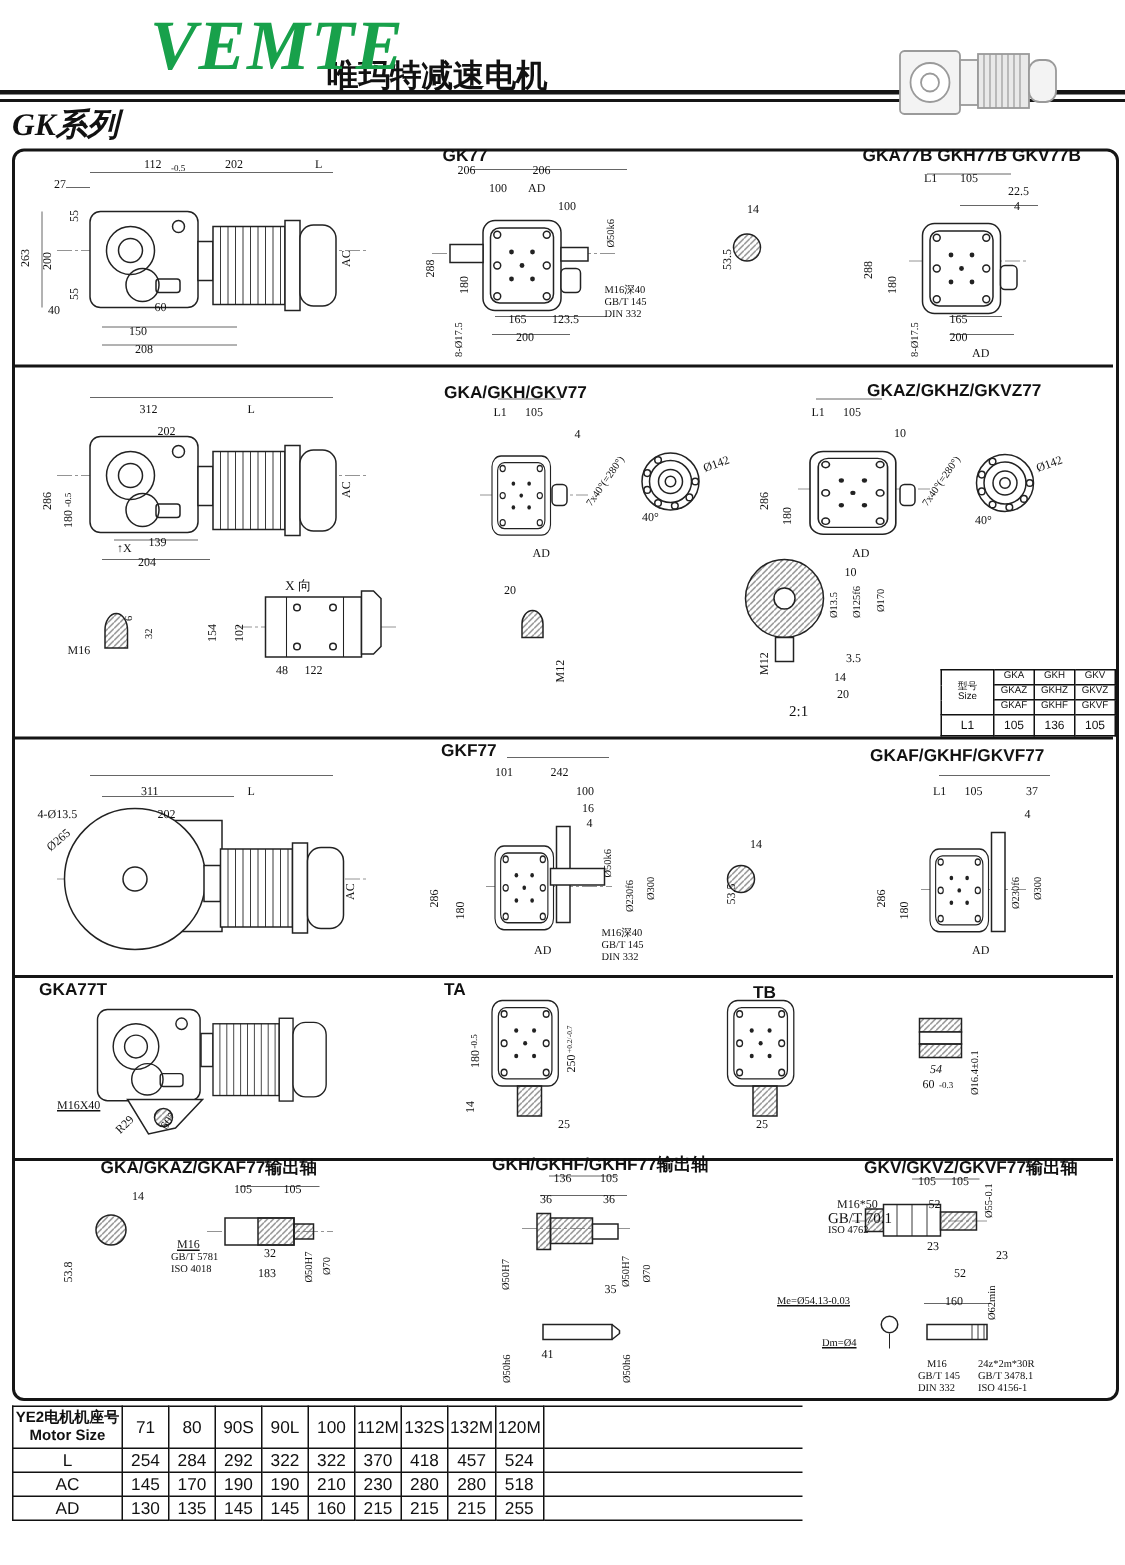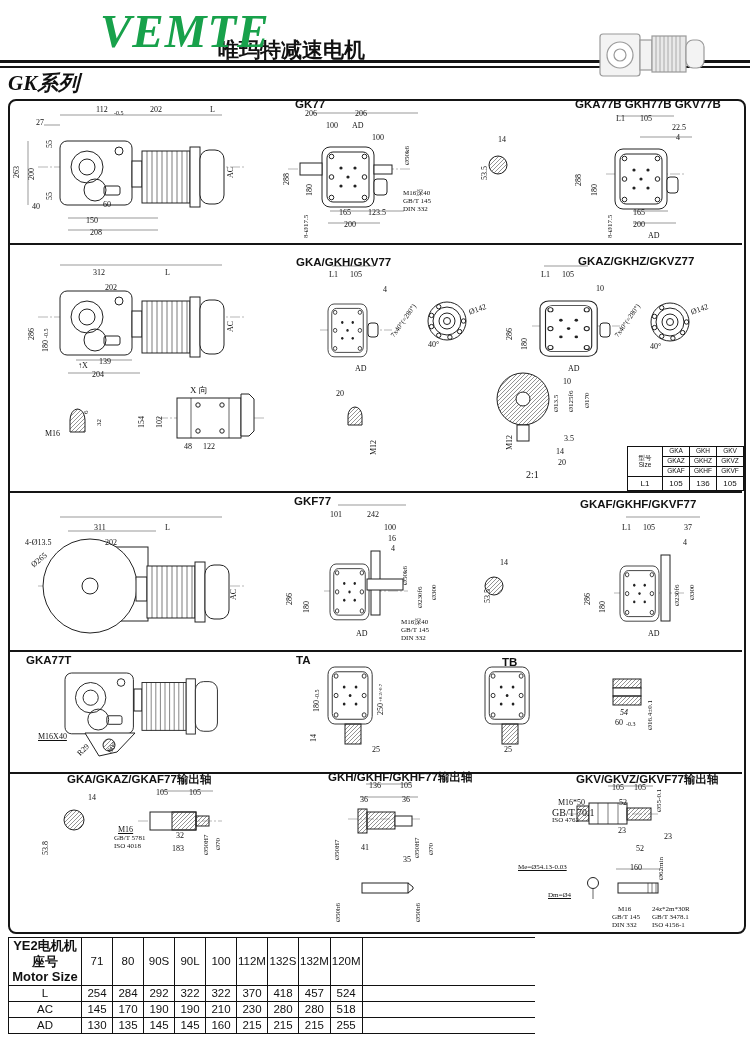--- a/index.html
+++ b/index.html
@@ -23,21 +23,21 @@
   #draw{position:absolute;left:8px;top:99px;z-index:2;}
   #labels{position:absolute;inset:0;z-index:4;pointer-events:none;}
   .dim{position:absolute;font-family:"Liberation Serif",serif;font-size:8px;line-height:1;
        color:#111;white-space:nowrap;transform-origin:0 0;}
   .dtitle{position:absolute;font-size:11.5px;font-weight:bold;line-height:1;
           color:#111;white-space:nowrap;font-family:"Liberation Sans",sans-serif;}
   
   #motor-table{position:absolute;left:8px;top:937px;border-collapse:collapse;font-size:11.5px;z-index:5;}
   #motor-table td{border:1.6px solid #111;text-align:center;width:28px;height:15px;padding:0 1px;}
   #motor-table tr:first-child td{height:27px;}
-  #motor-table td.mh{width:70px;font-size:13px;line-height:1.2;font-weight:bold;}
+  #motor-table td.mh{width:70px;font-size:10px;line-height:1.2;font-weight:bold;}
   #motor-table td.ext{border-left:none;border-right:none;width:170px;}
   
   #size-table{position:absolute;left:627px;top:446px;border-collapse:collapse;font-size:6.5px;z-index:5;}
   #size-table td{border:1px solid #111;text-align:center;width:26px;height:9px;padding:0;line-height:1;}
   #size-table td.sh{width:34px;line-height:1.05;}
   #size-table tr.l1row td{height:13px;font-size:8px;}
 </style>
 </head>
 <body>
 
@@ -370,21 +370,21 @@
       <span class="dim" style="left: 172px; top: 845px;">183</span>
       <span class="dim" style="left: 203px; top: 855px; font-size: 7px; transform: rotate(-90deg);">Ø50H7</span>
       <span class="dim" style="left: 215px; top: 850px; font-size: 7px; transform: rotate(-90deg);">Ø70</span>
       <span class="dim" style="left: 369px; top: 782px;">136</span>
       <span class="dim" style="left: 400px; top: 782px;">105</span>
       <span class="dim" style="left: 360px; top: 796px;">36</span>
       <span class="dim" style="left: 402px; top: 796px;">36</span>
       <span class="dim" style="left: 334px; top: 860px; font-size: 7px; transform: rotate(-90deg);">Ø50H7</span>
       <span class="dim" style="left: 414px; top: 858px; font-size: 7px; transform: rotate(-90deg);">Ø50H7</span>
       <span class="dim" style="left: 428px; top: 855px; font-size: 7px; transform: rotate(-90deg);">Ø70</span>
-      <span class="dim" style="left: 361px; top: 844px;">41</span>
+      <span class="dim" style="left: 361px; top: 899px;">41</span>
       <span class="dim" style="left: 403px; top: 856px;">35</span>
       <span class="dim" style="left: 335px; top: 922px; font-size: 7px; transform: rotate(-90deg);">Ø50h6</span>
       <span class="dim" style="left: 415px; top: 922px; font-size: 7px; transform: rotate(-90deg);">Ø50h6</span>
       <span class="dim" style="left: 558px; top: 799px; font-size: 8px; ">M16*50</span>
       <span class="dim" style="left: 552px; top: 808px; font-size: 10px;">GB/T 70.1</span>
       <span class="dim" style="left: 552px; top: 817px; font-size: 7px;">ISO 4762</span>
       <span class="dim" style="left: 612px; top: 784px;">105</span>
       <span class="dim" style="left: 634px; top: 784px;">105</span>
       <span class="dim" style="left: 619px; top: 799px;">52</span>
       <span class="dim" style="left: 656px; top: 812px; font-size: 7px; transform: rotate(-90deg);">Ø55-0.1</span>

